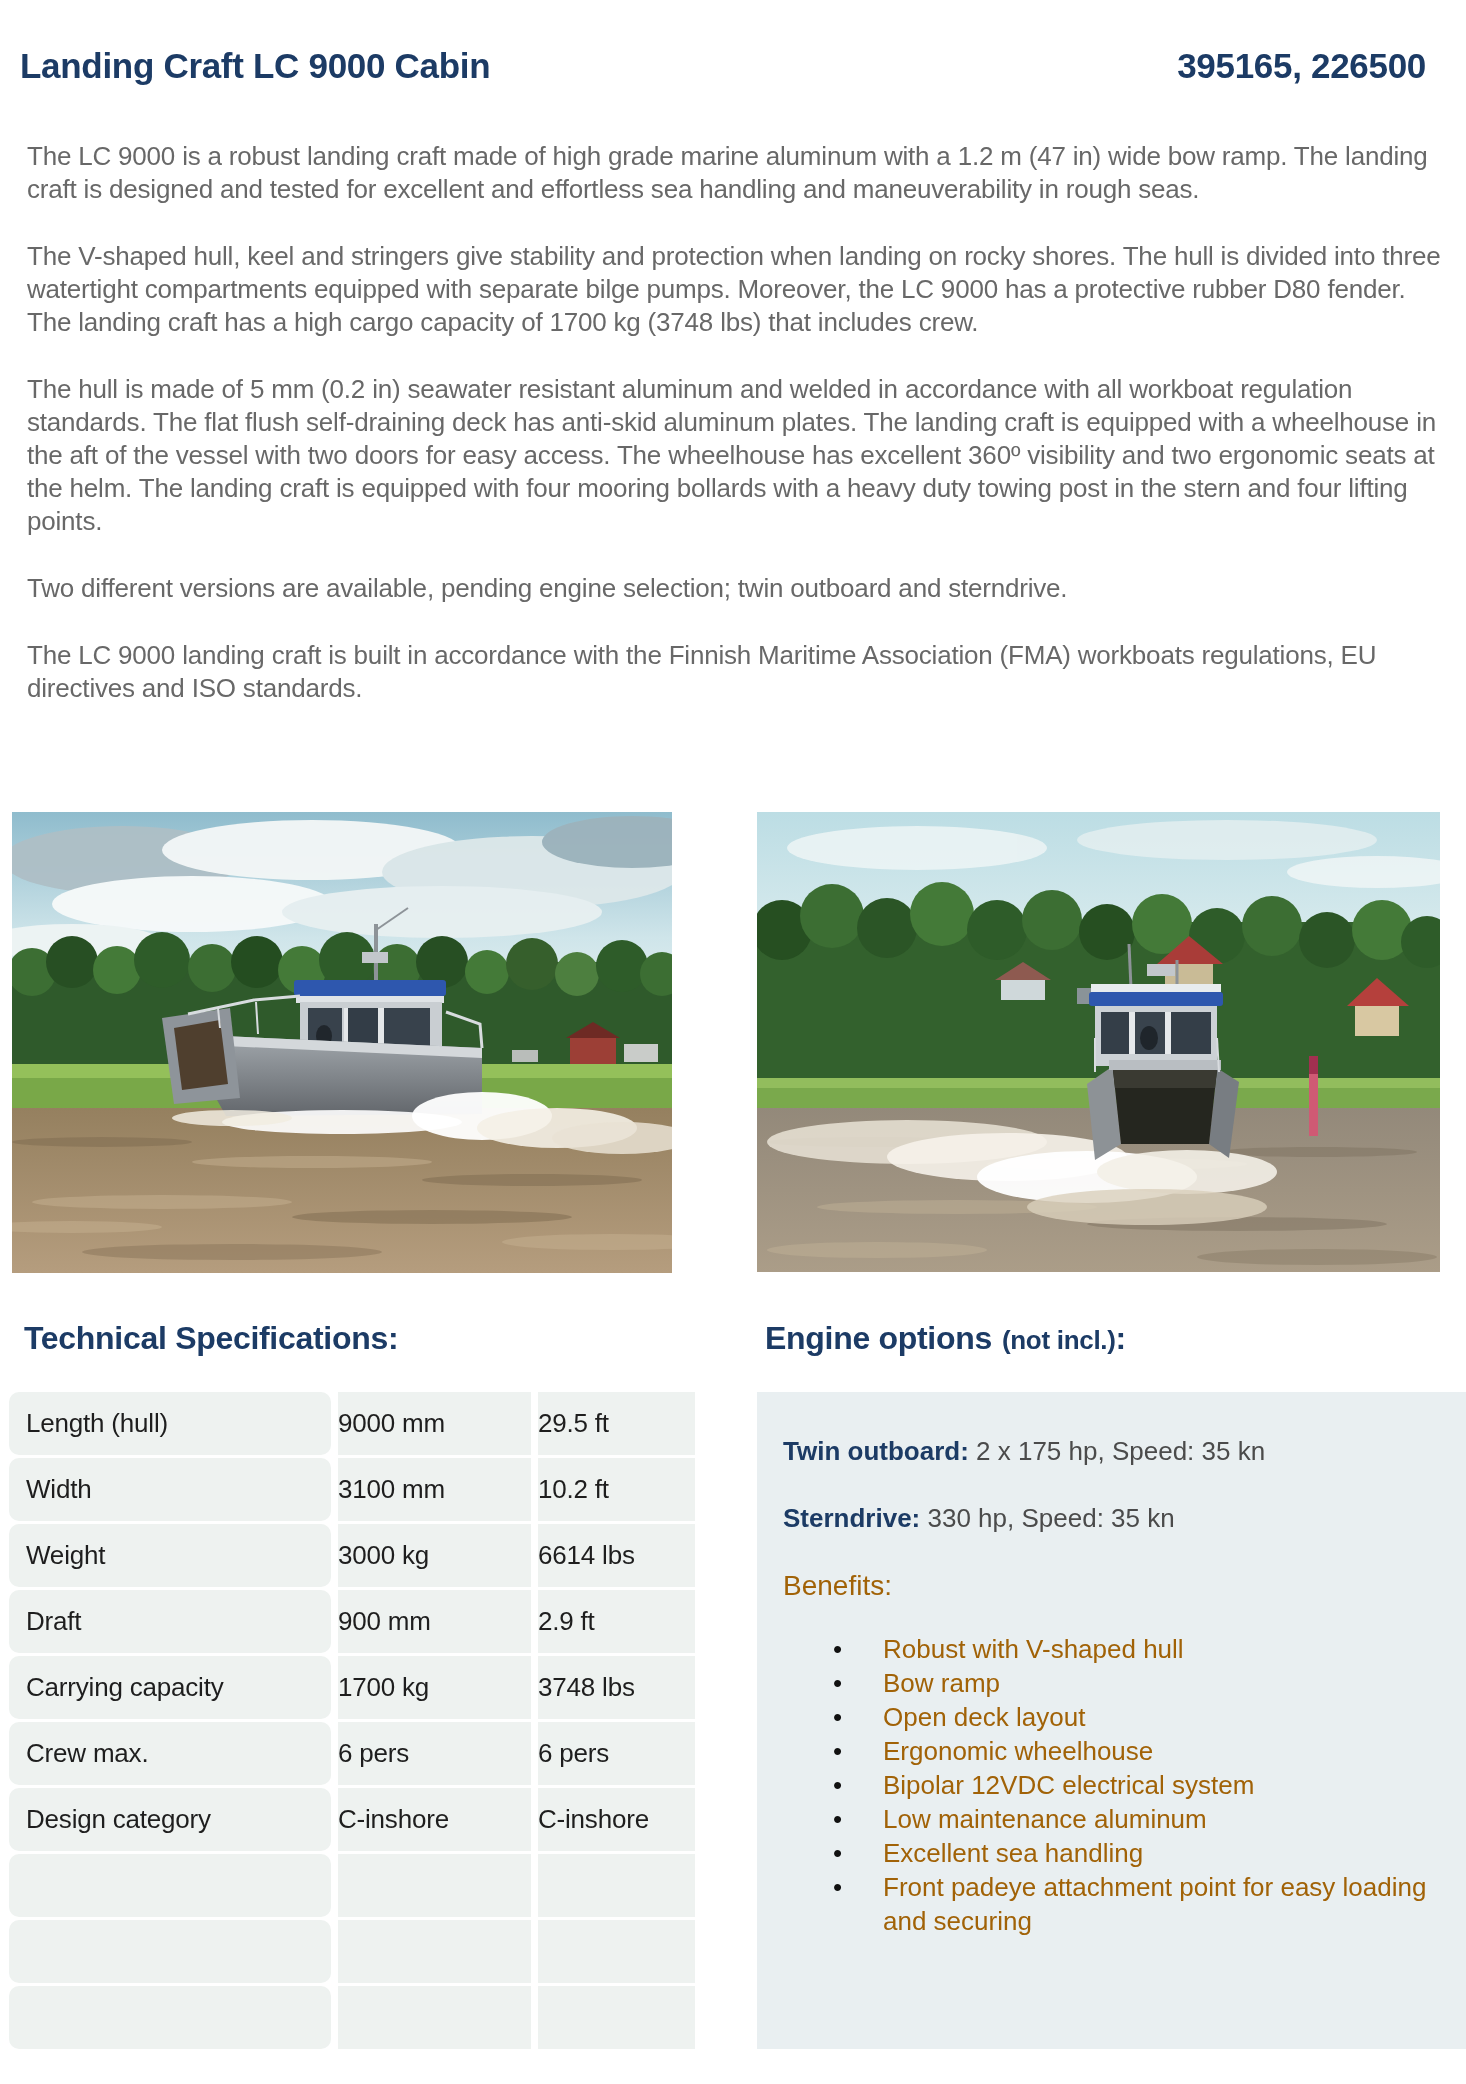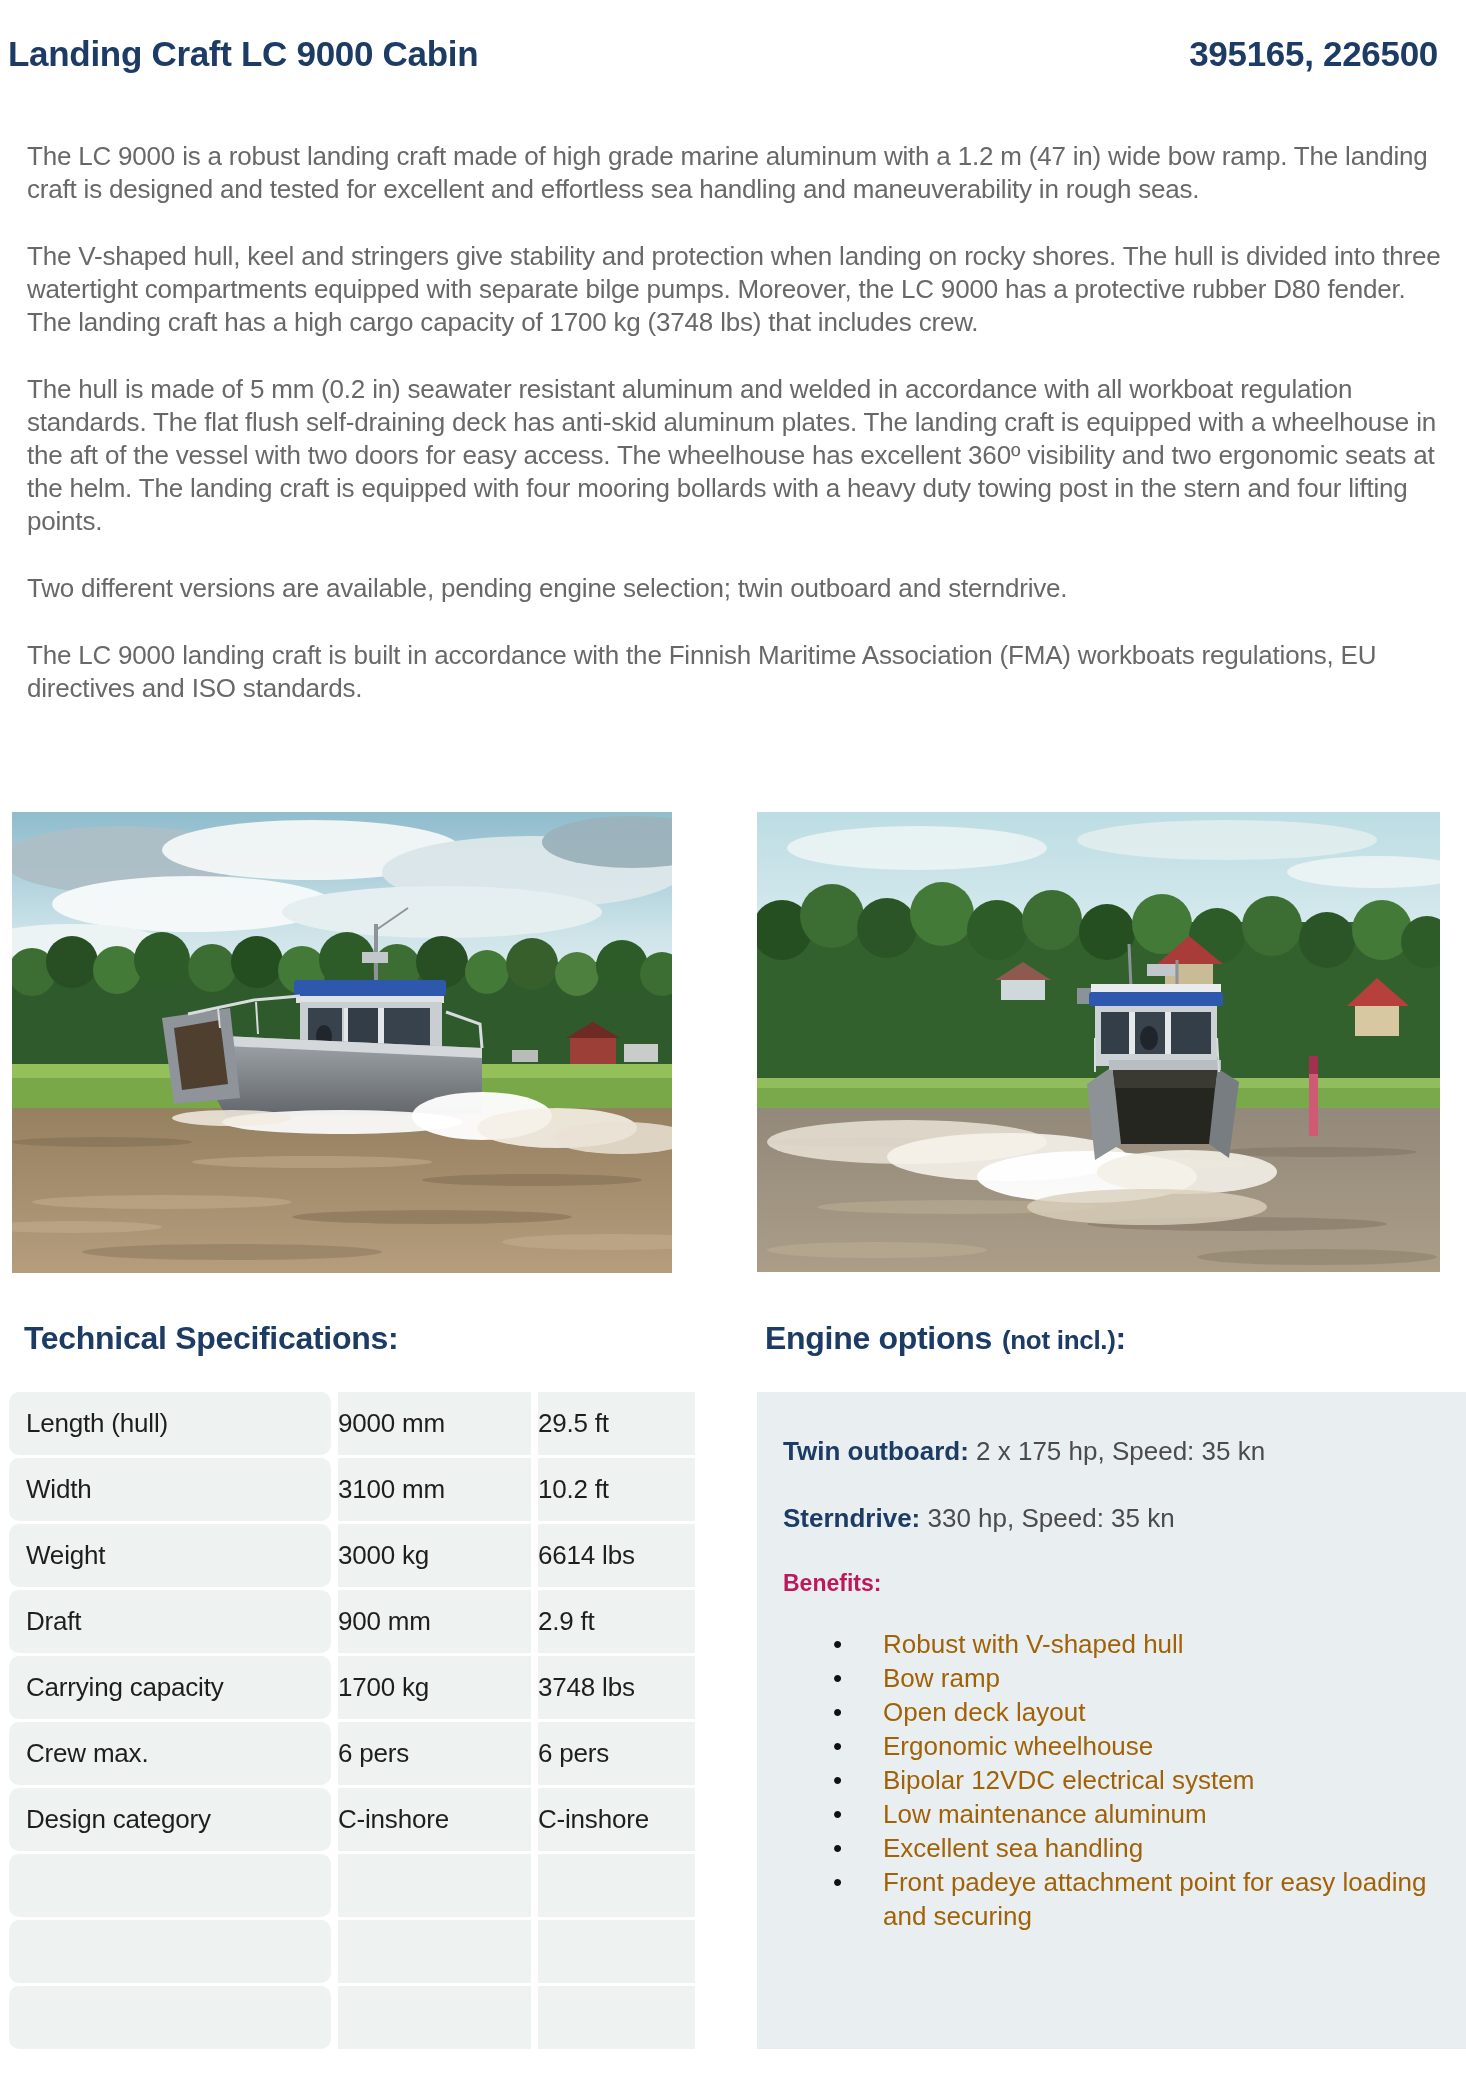--- a/index.html
+++ b/index.html
@@ -6,21 +6,21 @@
   body{
     width:1466px;height:2084px;position:relative;background:#ffffff;
     font-family:"Liberation Sans",sans-serif;overflow:hidden;
     -webkit-font-smoothing:antialiased;
   }
   .title-row{
     position:absolute;top:34px;left:8px;right:28px;
     display:flex;justify-content:space-between;align-items:baseline;
   }
   .title-row h1,.title-row .codes{
-    margin:0;font-size:35px;font-weight:bold;color:#1c3b65;letter-spacing:-0.3px;
+    margin:12px;font-size:35px;font-weight:bold;color:#1c3b65;letter-spacing:-0.3px;
   }
   .intro{position:absolute;top:140px;left:27px;width:1418px;}
   .intro p{
     margin:0 0 34px 0;font-size:26px;line-height:33px;color:#686868;letter-spacing:-0.2px;
   }
   figure{margin:0;padding:0;position:absolute;overflow:hidden;}
   .photo-left{left:12px;top:812px;width:660px;height:461px;}
   .photo-right{left:757px;top:812px;width:683px;height:460px;}
   figure svg{display:block;width:100%;height:100%;}
   .section-heading{
@@ -40,21 +40,21 @@
   }
   .cell-label{padding-left:17px;border-radius:10px;}
   .cell-val{}
   .engine-box{
     position:absolute;left:757px;top:1392px;width:731px;height:657px;
     background:#e9eff1;box-sizing:border-box;padding:44px 28px 0 26px;
   }
   .engine-line{margin:0 0 37px 0;font-size:26px;line-height:30px;}
   .engine-label{font-weight:bold;color:#1c3b65;}
   .engine-value{color:#4b4b4b;}
-  .benefits-heading{margin:0 0 30px 0;font-size:23px;font-weight:bold;color:#be185d;}
+  .benefits-heading{margin:0 0 30px 0;font-size:28px;font-weight:normal;color:#a16207;}
   .benefits{list-style:none;margin:0;padding:0;}
   .benefits li{
     position:relative;padding-left:100px;font-size:26px;line-height:34px;color:#a16207;
   }
   .benefits li::before{
     content:"\2022";position:absolute;left:50px;top:0;color:#111;
   }
 </style>
 </head>
 <body>

